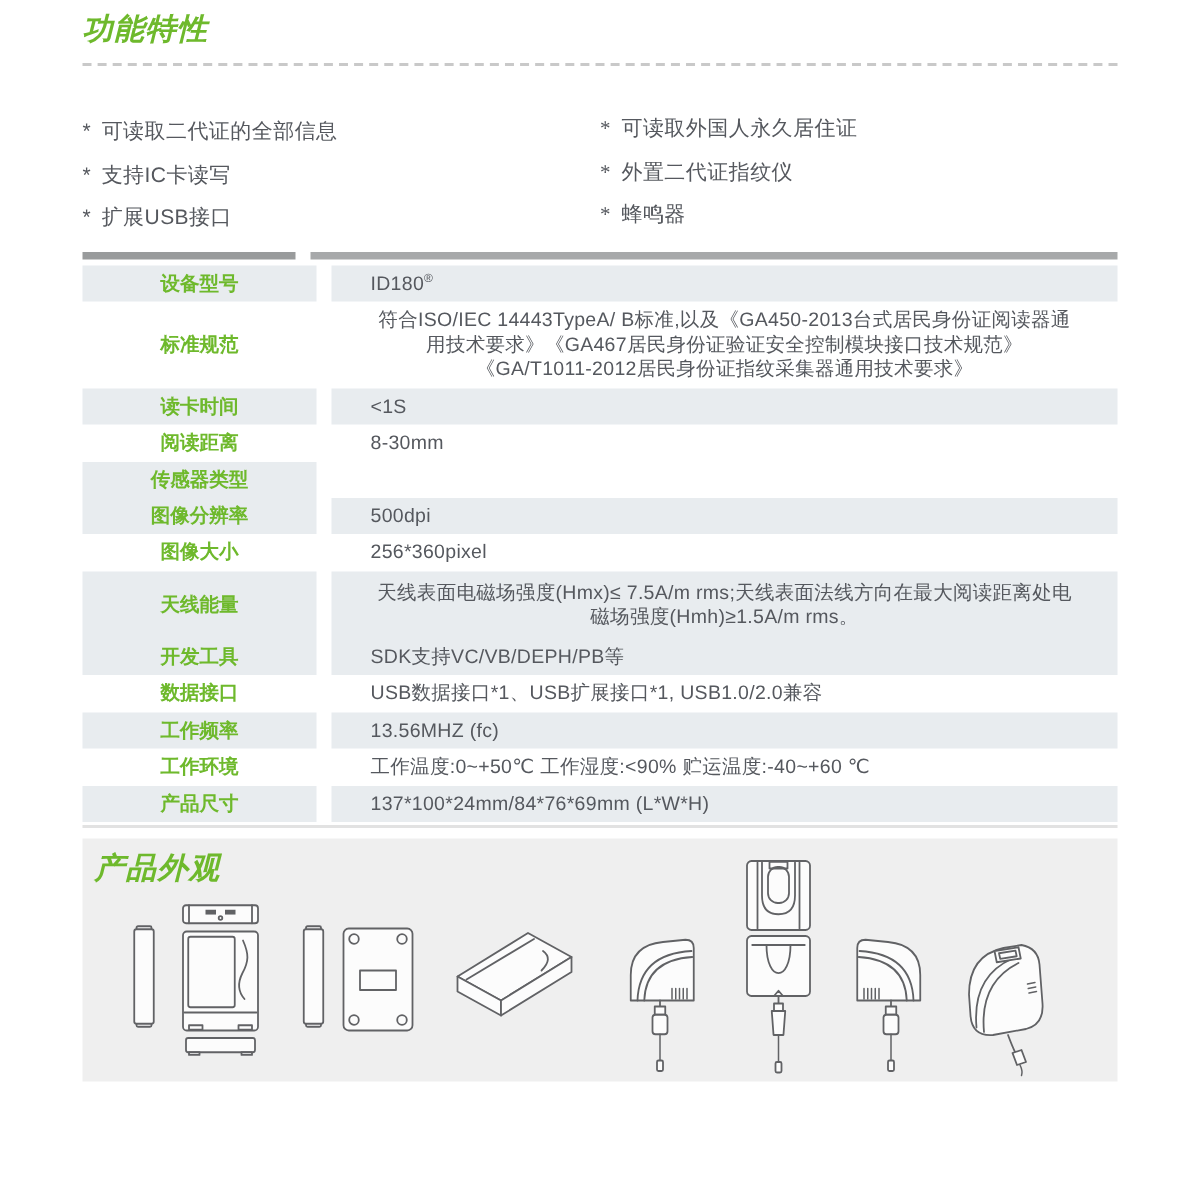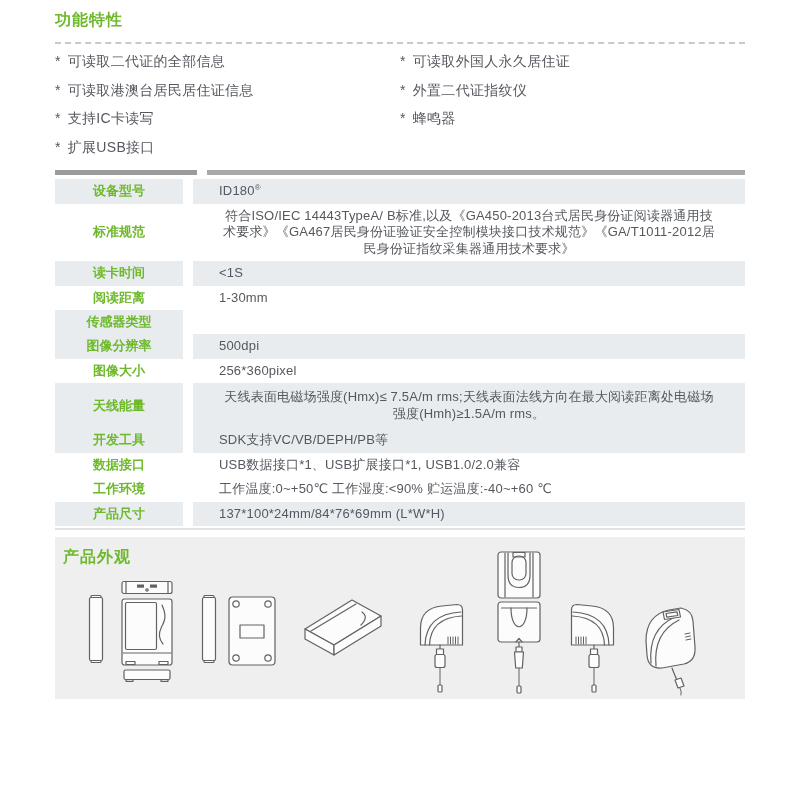--- a/index.html
+++ b/index.html
@@ -5,35 +5,35 @@
   :root{
     --accent:#6eb92c; --text:#55585e; --row_gray:#e8ecef; --panel:#efefef;
     --bar_left:#999b9c; --bar_right:#a7a9aa; --dash:#c9c9c9; --divider:#e2e2e2; --art:#616265;
   }
   *{box-sizing:border-box; margin:0; padding:0;}
   html,body{background:#fff;}
   body{width:790px; height:801px; overflow:hidden;
        font-family:"Liberation Sans","DejaVu Sans",sans-serif; color:var(--text);}
   .page{position:relative; width:790px; height:801px; background:#fff;}
   .content{padding:6px 45px 0 55px;}
-  .section-title{color:var(--accent); font-size:16px; font-weight:bold; letter-spacing:1px; line-height:28px;}
+  .section-title{color:var(--accent); font-size:20px; font-weight:bold; letter-spacing:1px; line-height:28px;font-style:italic;}
   .dashed{border-top:2px dashed var(--dash); margin-top:8px;}
-  .features-list{display:flex; margin-top:3px;}
+  .features-list{display:flex; margin-top:29px;}
   .feat-col{width:345px;}
-  .feat-col.right{flex:1;}
+  .feat-col.right{flex:1;font-family:Liberation Serif, serif;}
   .feat{font-size:14px; line-height:28.5px; letter-spacing:0.3px; white-space:nowrap;}
   .feat .star{margin-right:7px;}
   .specs-title{margin-top:12px;}
   .spec-table{margin-top:9px;}
   .top-bar{display:flex; height:5px; margin-bottom:4px;}
   .tb-left{width:142px; background:var(--bar_left); margin-right:10px;}
   .tb-right{flex:1; background:var(--bar_right);}
   .row{display:flex; min-height:24px;}
   .row.tall{min-height:45px;}
-  .cell-label{width:128px; margin-right:10px; display:flex; align-items:center; justify-content:center;
+  .cell-label{width:156px; margin-right:10px; display:flex; align-items:center; justify-content:center;
               color:var(--accent); font-weight:bold; font-size:13px; text-align:left;}
   .cell-value{flex:1; display:flex; align-items:center; justify-content:flex-start; text-align:center;
               font-size:13px; line-height:16.5px; padding:4px 26px; letter-spacing:0.2px;}
   .row.gray .cell-label,.row.gray .cell-value{background:var(--row_gray);}
   .cell-value sup{font-size:8px; vertical-align:super; line-height:0;}
   .bottom-divider{height:2px; background:var(--divider); margin-top:2px;}
   .appearance-panel{position:relative; margin-top:7px; height:162px; background:var(--panel); overflow:hidden;}
   .appearance-title{position:absolute; left:8px; top:6px;}
   svg.art{position:absolute;}
   svg.art *{stroke:var(--art); stroke-width:1.2; fill:#fcfcfc; stroke-linejoin:round; stroke-linecap:round;}
@@ -46,21 +46,20 @@
 
 <div class="page">
   <div class="content">
 
     <div>
       <div class="section-title">功能特性</div>
       <div class="dashed"></div>
       <div class="features-list">
         <div class="feat-col">
           <div class="feat"><span class="star">*</span><span>可读取二代证的全部信息</span></div>
-          <div class="feat"><span class="star">*</span><span>可读取港澳台居民居住证信息</span></div>
           <div class="feat"><span class="star">*</span><span>支持IC卡读写</span></div>
           <div class="feat"><span class="star">*</span><span>扩展USB接口</span></div>
         </div>
         <div class="feat-col right">
           <div class="feat"><span class="star">*</span><span>可读取外国人永久居住证</span></div>
           <div class="feat"><span class="star">*</span><span>外置二代证指纹仪</span></div>
           <div class="feat"><span class="star">*</span><span>蜂鸣器</span></div>
         </div>
       </div>
     </div>
@@ -81,21 +80,21 @@
         <div class="row tall">
           <div class="cell-label">标准规范</div>
           <div class="cell-value">符合ISO/IEC 14443TypeA/ B标准,以及《GA450-2013台式居民身份证阅读器通用技术要求》《GA467居民身份证验证安全控制模块接口技术规范》《GA/T1011-2012居民身份证指纹采集器通用技术要求》</div>
         </div>
         <div class="row gray">
           <div class="cell-label">读卡时间</div>
           <div class="cell-value">&lt;1S</div>
         </div>
         <div class="row">
           <div class="cell-label">阅读距离</div>
-          <div class="cell-value">1-30mm</div>
+          <div class="cell-value">8-30mm</div>
         </div>
         <div class="row gray">
           <div class="cell-label">传感器类型</div>
         </div>
         <div class="row gray">
           <div class="cell-label">图像分辨率</div>
           <div class="cell-value">500dpi</div>
         </div>
         <div class="row">
           <div class="cell-label">图像大小</div>
@@ -105,20 +104,24 @@
           <div class="cell-label">天线能量</div>
           <div class="cell-value">天线表面电磁场强度(Hmx)≤ 7.5A/m rms;天线表面法线方向在最大阅读距离处电磁场强度(Hmh)≥1.5A/m rms。</div>
         </div>
         <div class="row gray">
           <div class="cell-label">开发工具</div>
           <div class="cell-value">SDK支持VC/VB/DEPH/PB等</div>
         </div>
         <div class="row">
           <div class="cell-label">数据接口</div>
           <div class="cell-value">USB数据接口*1、USB扩展接口*1, USB1.0/2.0兼容</div>
+        </div>
+        <div class="row gray">
+          <div class="cell-label">工作频率</div>
+          <div class="cell-value">13.56MHZ (fc)</div>
         </div>
         <div class="row">
           <div class="cell-label">工作环境</div>
           <div class="cell-value">工作温度:0~+50℃ 工作湿度:&lt;90% 贮运温度:-40~+60 ℃</div>
         </div>
         <div class="row gray">
           <div class="cell-label">产品尺寸</div>
           <div class="cell-value">137*100*24mm/84*76*69mm (L*W*H)</div>
         </div>
       </div>

